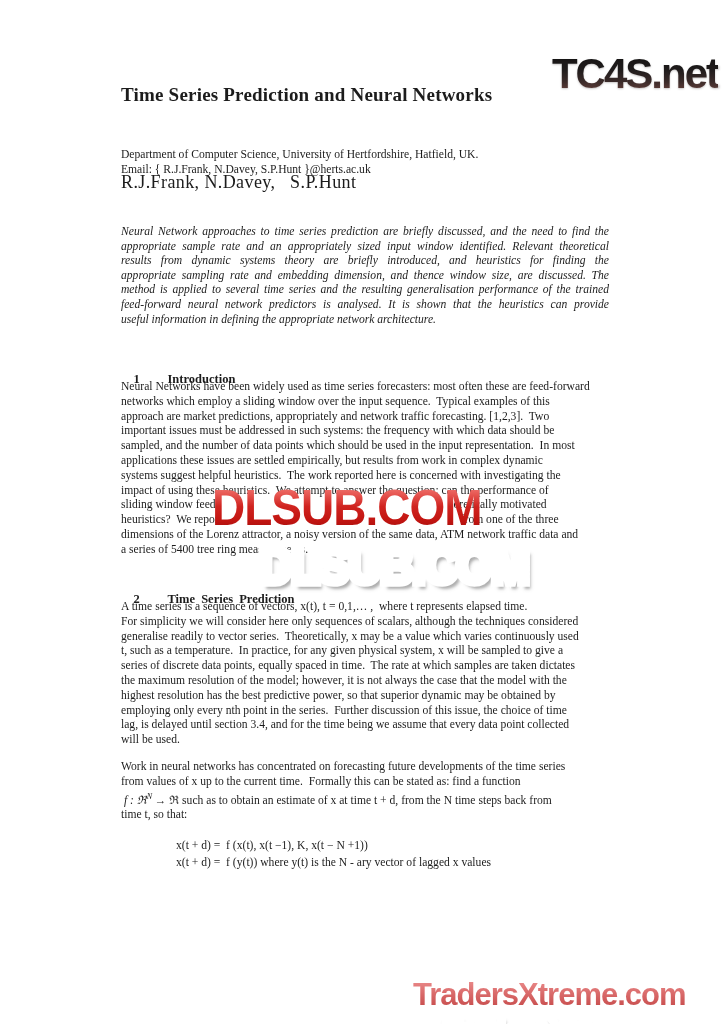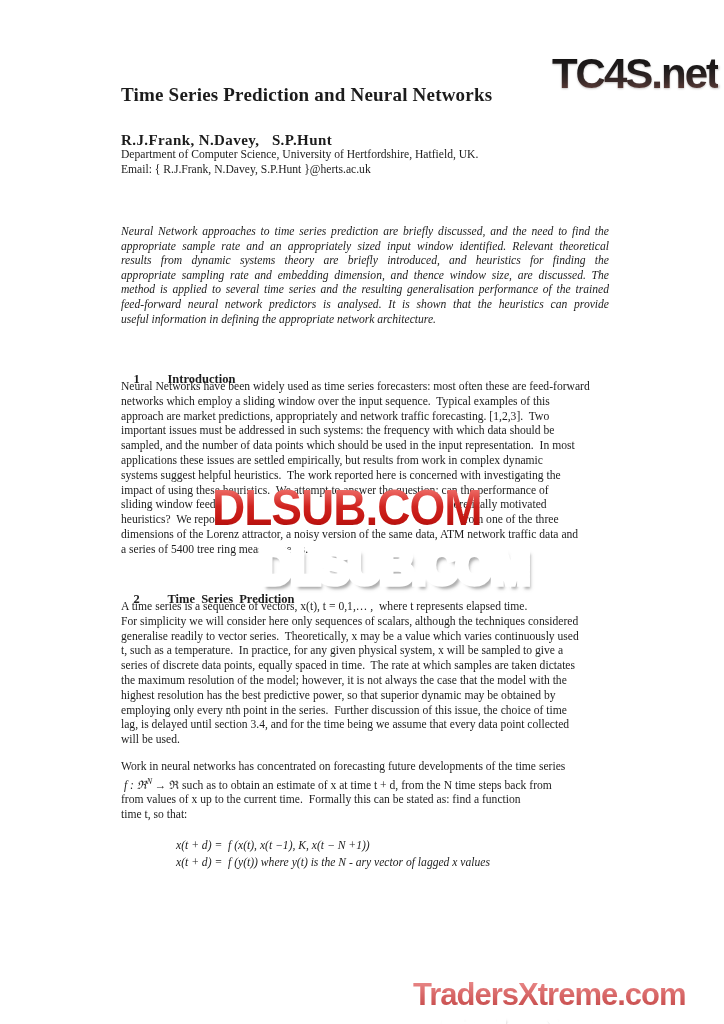--- a/index.html
+++ b/index.html
@@ -2,36 +2,36 @@
 <html><head>
 <meta charset="utf-8">
 <style>
   html,body{margin:0;padding:0;background:#fff;}
   .page{position:relative;width:724px;height:1024px;background:#ffffff;overflow:hidden;
         font-family:"Liberation Serif",serif;color:#1c1c1c;}
 
   
   .abspos{position:absolute;left:121px;width:488px;}
   .title{font-size:19px;font-weight:bold;letter-spacing:.2px;white-space:pre;}
-  .authors{font-size:15px;font-weight:bold;letter-spacing:.4px;white-space:pre;}
+  .authors{font-size:18px;font-weight:normal;letter-spacing:.4px;white-space:pre;margin-top:40px;}
   .plain{font-size:11.6px;white-space:pre;}
   .abs-head{font-size:12px;font-weight:bold;letter-spacing:.8px;}
   .sec-head{font-size:12.5px;font-weight:bold;white-space:pre;}
   .sec-num{display:inline-block;width:34px;}
   .s2-title{word-spacing:3px;}
   .body-block{font-size:11.6px;line-height:14.6px;}
   .body-block.lh{line-height:14.8px;}
   .jline{white-space:nowrap;text-align:justify;text-align-last:justify;font-style:italic;}
   .jline.last{text-align:left;text-align-last:left;}
   .line{white-space:pre;}
   .gap9{display:inline-block;width:234px;}
   .gap10{display:inline-block;width:242px;}
   .it{font-style:italic;}
   sup{font-size:8px;}
-  .formula{font-size:11.6px;line-height:17px;font-style:italic;white-space:pre;}
+  .formula{font-size:11.6px;line-height:17px;white-space:pre;}
 
   
   .wm{position:absolute;font-family:"Liberation Sans",sans-serif;font-weight:bold;white-space:pre;}
   .wm .layer{position:absolute;left:0;top:0;}
   .wm .base{position:relative;}
 
   
   .wm-tc4s{top:2px;right:6px;font-size:42px;letter-spacing:-2px;transform:scaleY(1.02);}
   .tc4s-fill{color:#2e2624;text-shadow:0 1px 2px rgba(40,30,30,.25);}
   @supports ((-webkit-background-clip:text) or (background-clip:text)){
@@ -113,22 +113,22 @@
     <div class="line">t, such as a temperature.  In practice, for any given physical system, x will be sampled to give a</div>
     <div class="line">series of discrete data points, equally spaced in time.  The rate at which samples are taken dictates</div>
     <div class="line">the maximum resolution of the model; however, it is not always the case that the model with the</div>
     <div class="line">highest resolution has the best predictive power, so that superior dynamic may be obtained by</div>
     <div class="line">employing only every nth point in the series.  Further discussion of this issue, the choice of time</div>
     <div class="line">lag, is delayed until section 3.4, and for the time being we assume that every data point collected</div>
     <div class="line">will be used.</div>
   </div>
   <div class="abspos body-block lh" style="top:760px">
     <div class="line">Work in neural networks has concentrated on forecasting future developments of the time series</div>
+    <div class="line">from values of x up to the current time.  Formally this can be stated as: find a function</div>
     <div class="line"><span class="it"> f : ℜ</span><sup class="it">N</sup><span> → ℜ such as to obtain an estimate of x at time t + d, from the N time steps back from</span></div>
-    <div class="line">from values of x up to the current time.  Formally this can be stated as: find a function</div>
     <div class="line">time t, so that:</div>
   </div>
   <div class="abspos" style="top:837px;left:176px">
     <div class="formula">x(t + d) =  f (x(t), x(t −1), K, x(t − N +1))</div>
     <div class="formula">x(t + d) =  f (y(t)) where y(t) is the N - ary vector of lagged x values</div>
   </div>
 
   <div class="wm wm-dlsub">
     <span class="base dlsub-stroke">DLSUB.COM</span>
     <span class="layer dlsub-fill">DLSUB.COM</span>

